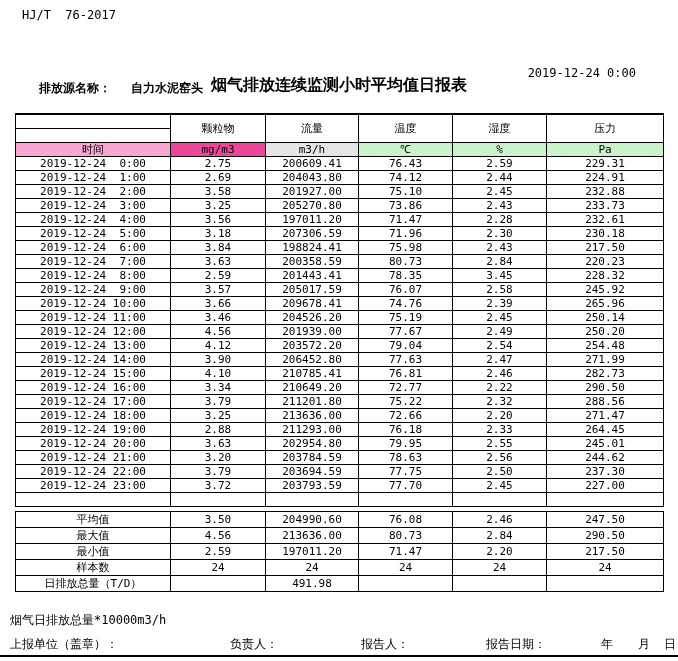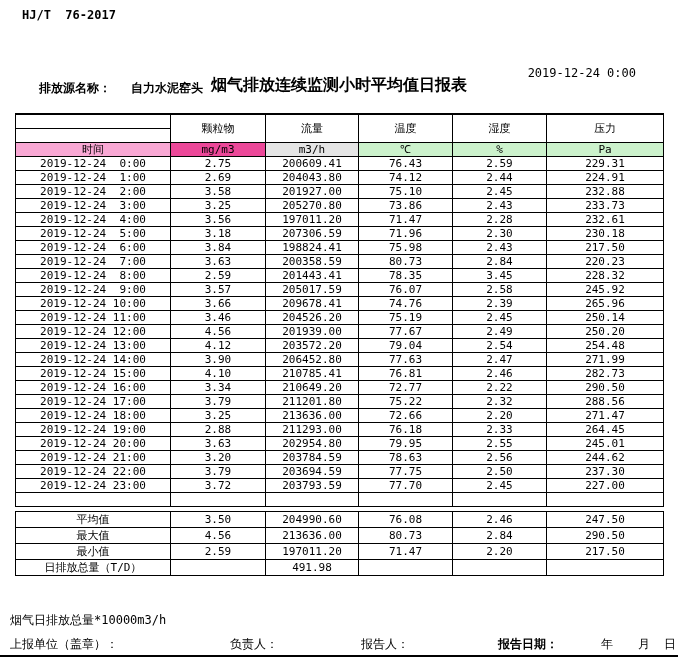--- a/index.html
+++ b/index.html
@@ -6,21 +6,21 @@
     margin: 0; padding: 0;
     background: #ffffff;
     width: 678px; height: 661px;
     font-family: "DejaVu Sans Mono", "Liberation Mono", monospace;
     color: #000;
     position: relative;
     overflow: hidden;
   }
   .standard-no {
     position: absolute; left: 22px; top: 8px;
-    font-size: 12px; font-weight: bold; white-space: pre;
+    font-size: 12px; font-weight: normal; white-space: pre;
   }
   .report-title {
     position: absolute; left: 0; top: 33px; width: 678px;
     text-align: center; font-size: 16px; font-weight: bold; margin-top: 42px;
   }
   .meta-row {
     position: absolute; left: 10px; top: 66px; width: 626px;
     font-size: 12px;
     display: flex; justify-content: space-between; align-items: baseline;
   }
@@ -59,21 +59,21 @@
     font-size: 12px; white-space: pre;
   }
   .sign-row {
     position: absolute; left: 0; top: 636px; width: 678px;
     font-size: 12px; height: 16px;
   }
   .sign-row span { position: absolute; white-space: pre; }
   .sign-unit  { left: 10px; }
   .sign-resp  { left: 230px; }
   .sign-rept  { left: 361px; }
-  .sign-date  { left: 498px; font-weight: bold; }
+  .sign-date  { left: 486px; }
   .sign-year  { left: 601px; }
   .sign-month { left: 638px; }
   .sign-day   { left: 664px; }
   .bottom-rule {
     position: absolute; left: 0; top: 655px; width: 678px; height: 2px;
     background: #000;
   }
 </style>
 </head>
 <body>
@@ -354,20 +354,28 @@
         </tr>
         <tr>
           <td>最小值</td>
           <td>2.59</td>
           <td>197011.20</td>
           <td>71.47</td>
           <td>2.20</td>
           <td>217.50</td>
         </tr>
         <tr>
+          <td>样本数</td>
+          <td>24</td>
+          <td>24</td>
+          <td>24</td>
+          <td>24</td>
+          <td>24</td>
+        </tr>
+        <tr>
           <td>日排放总量（T/D）</td>
           <td></td>
           <td>491.98</td>
           <td></td>
           <td></td>
           <td></td>
         </tr>
       </tbody>
   </table>
 </div>

